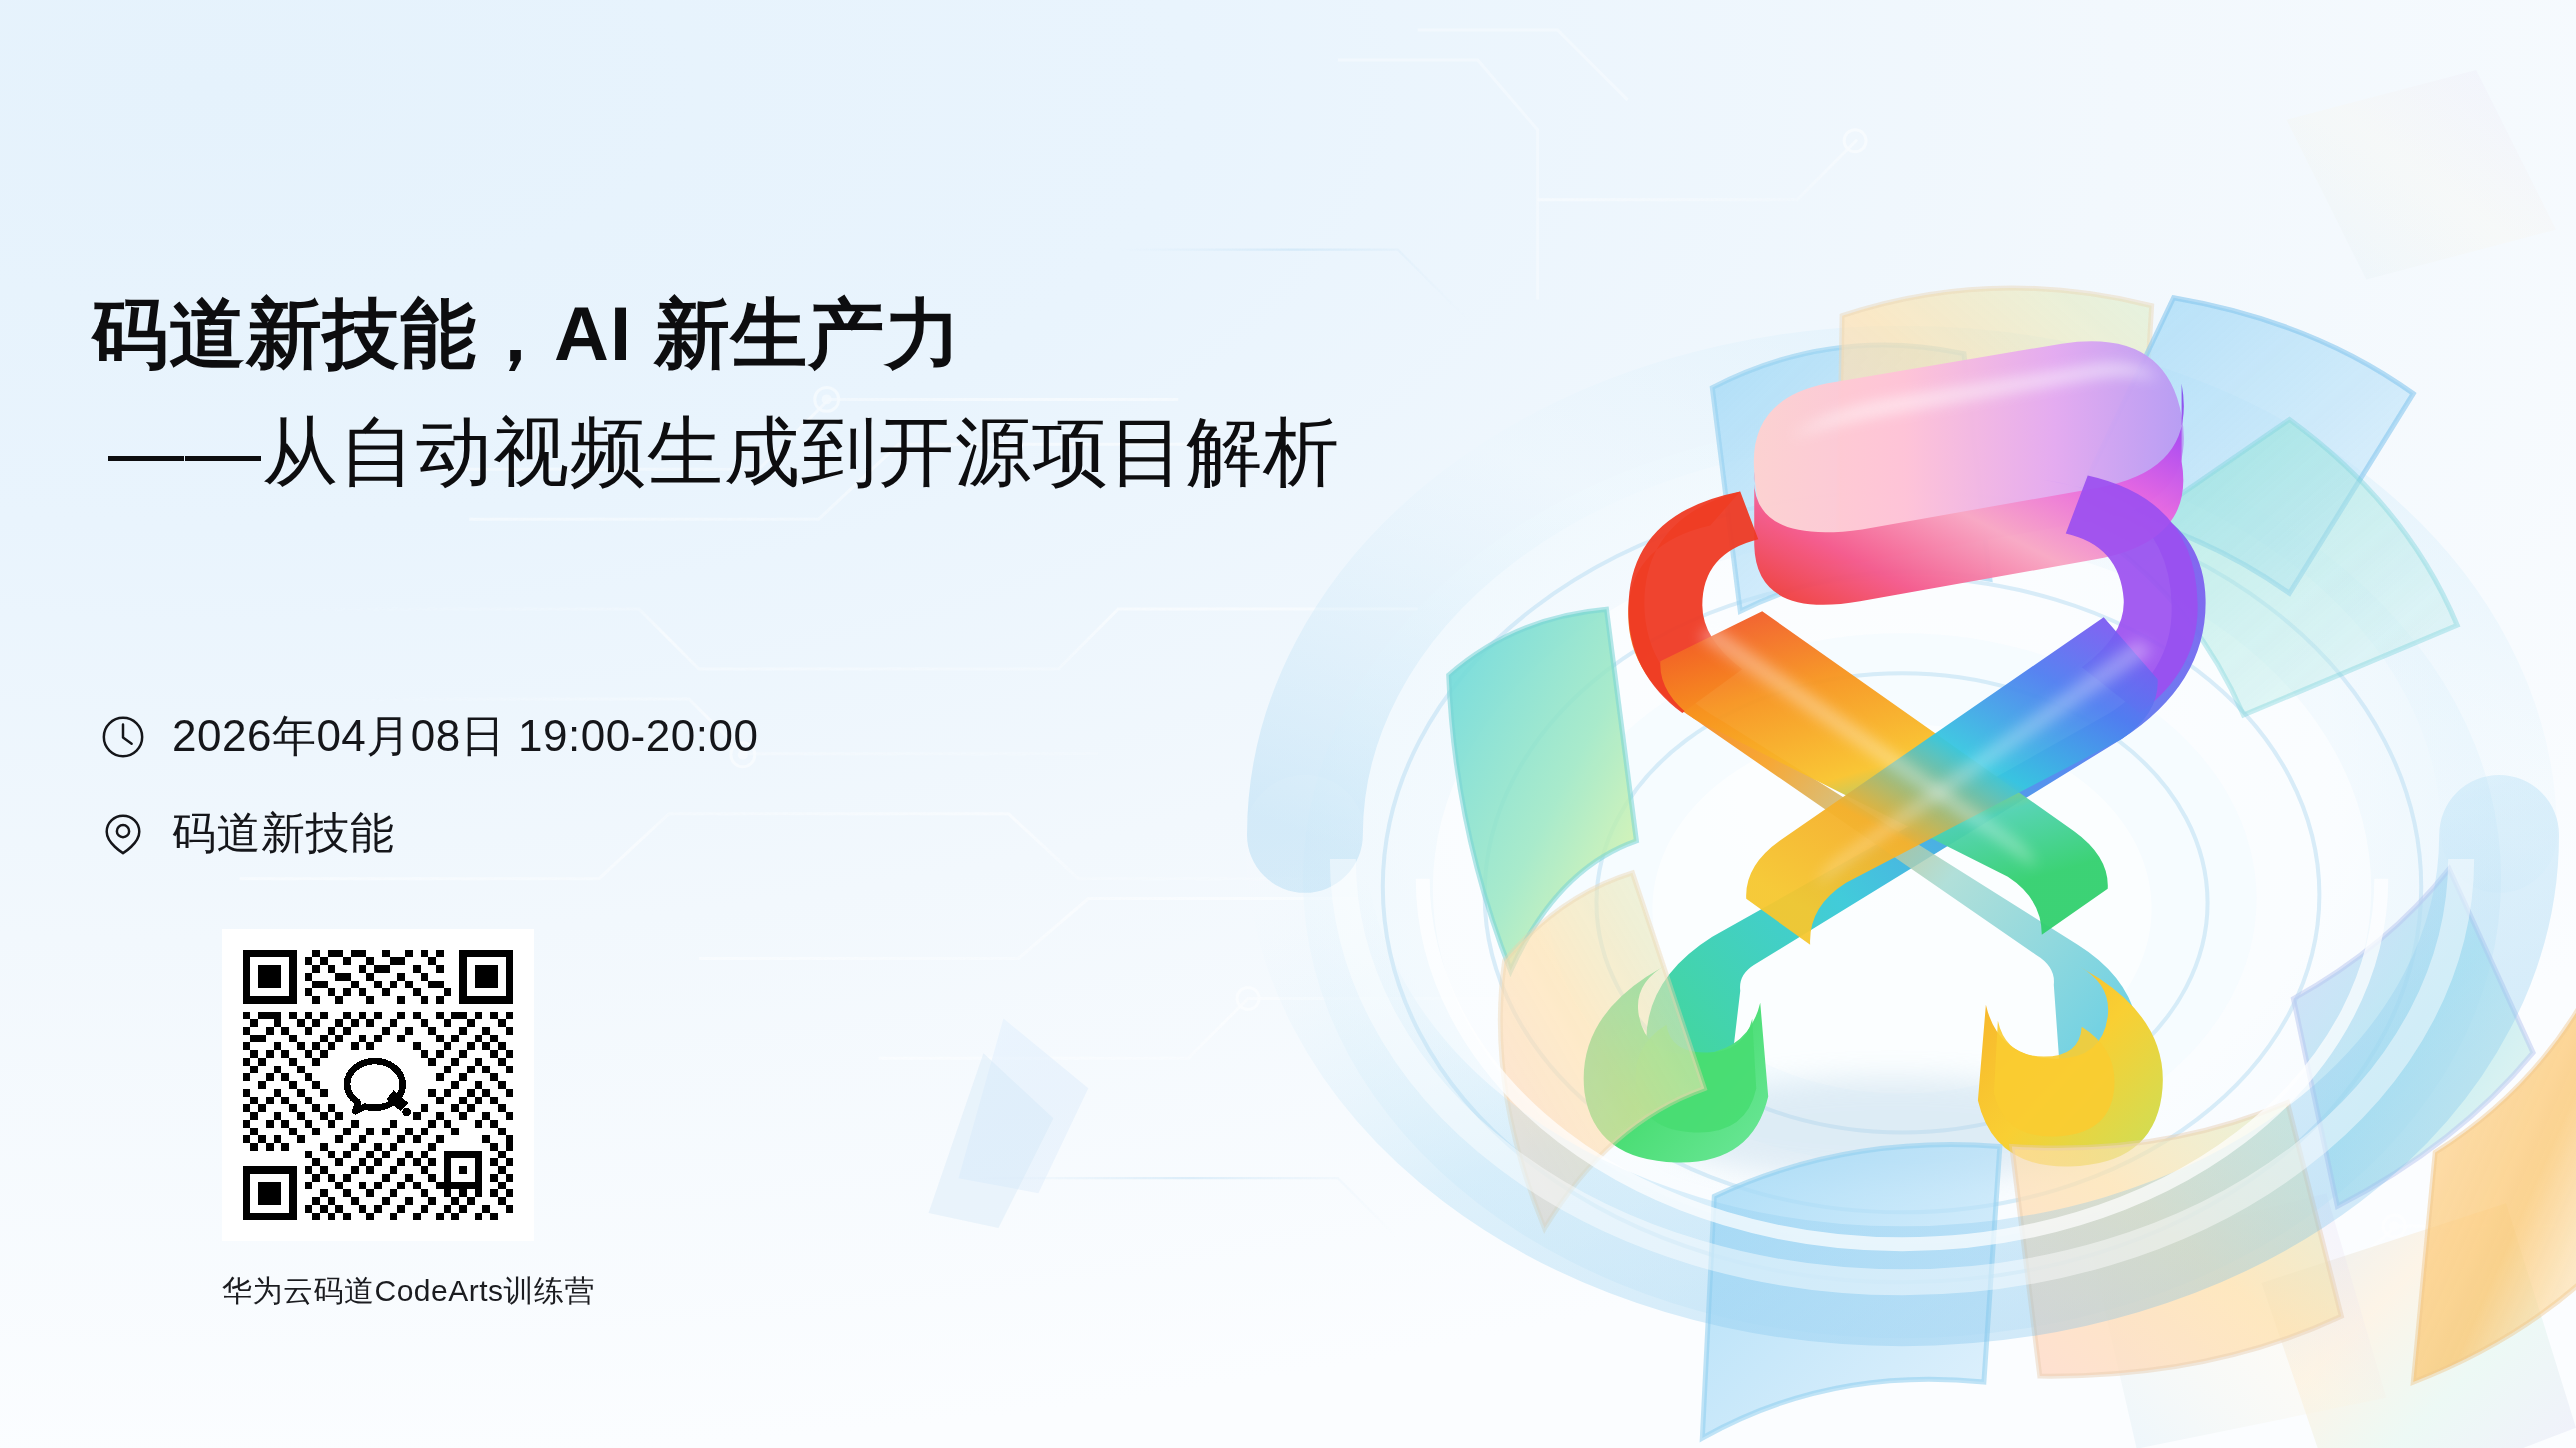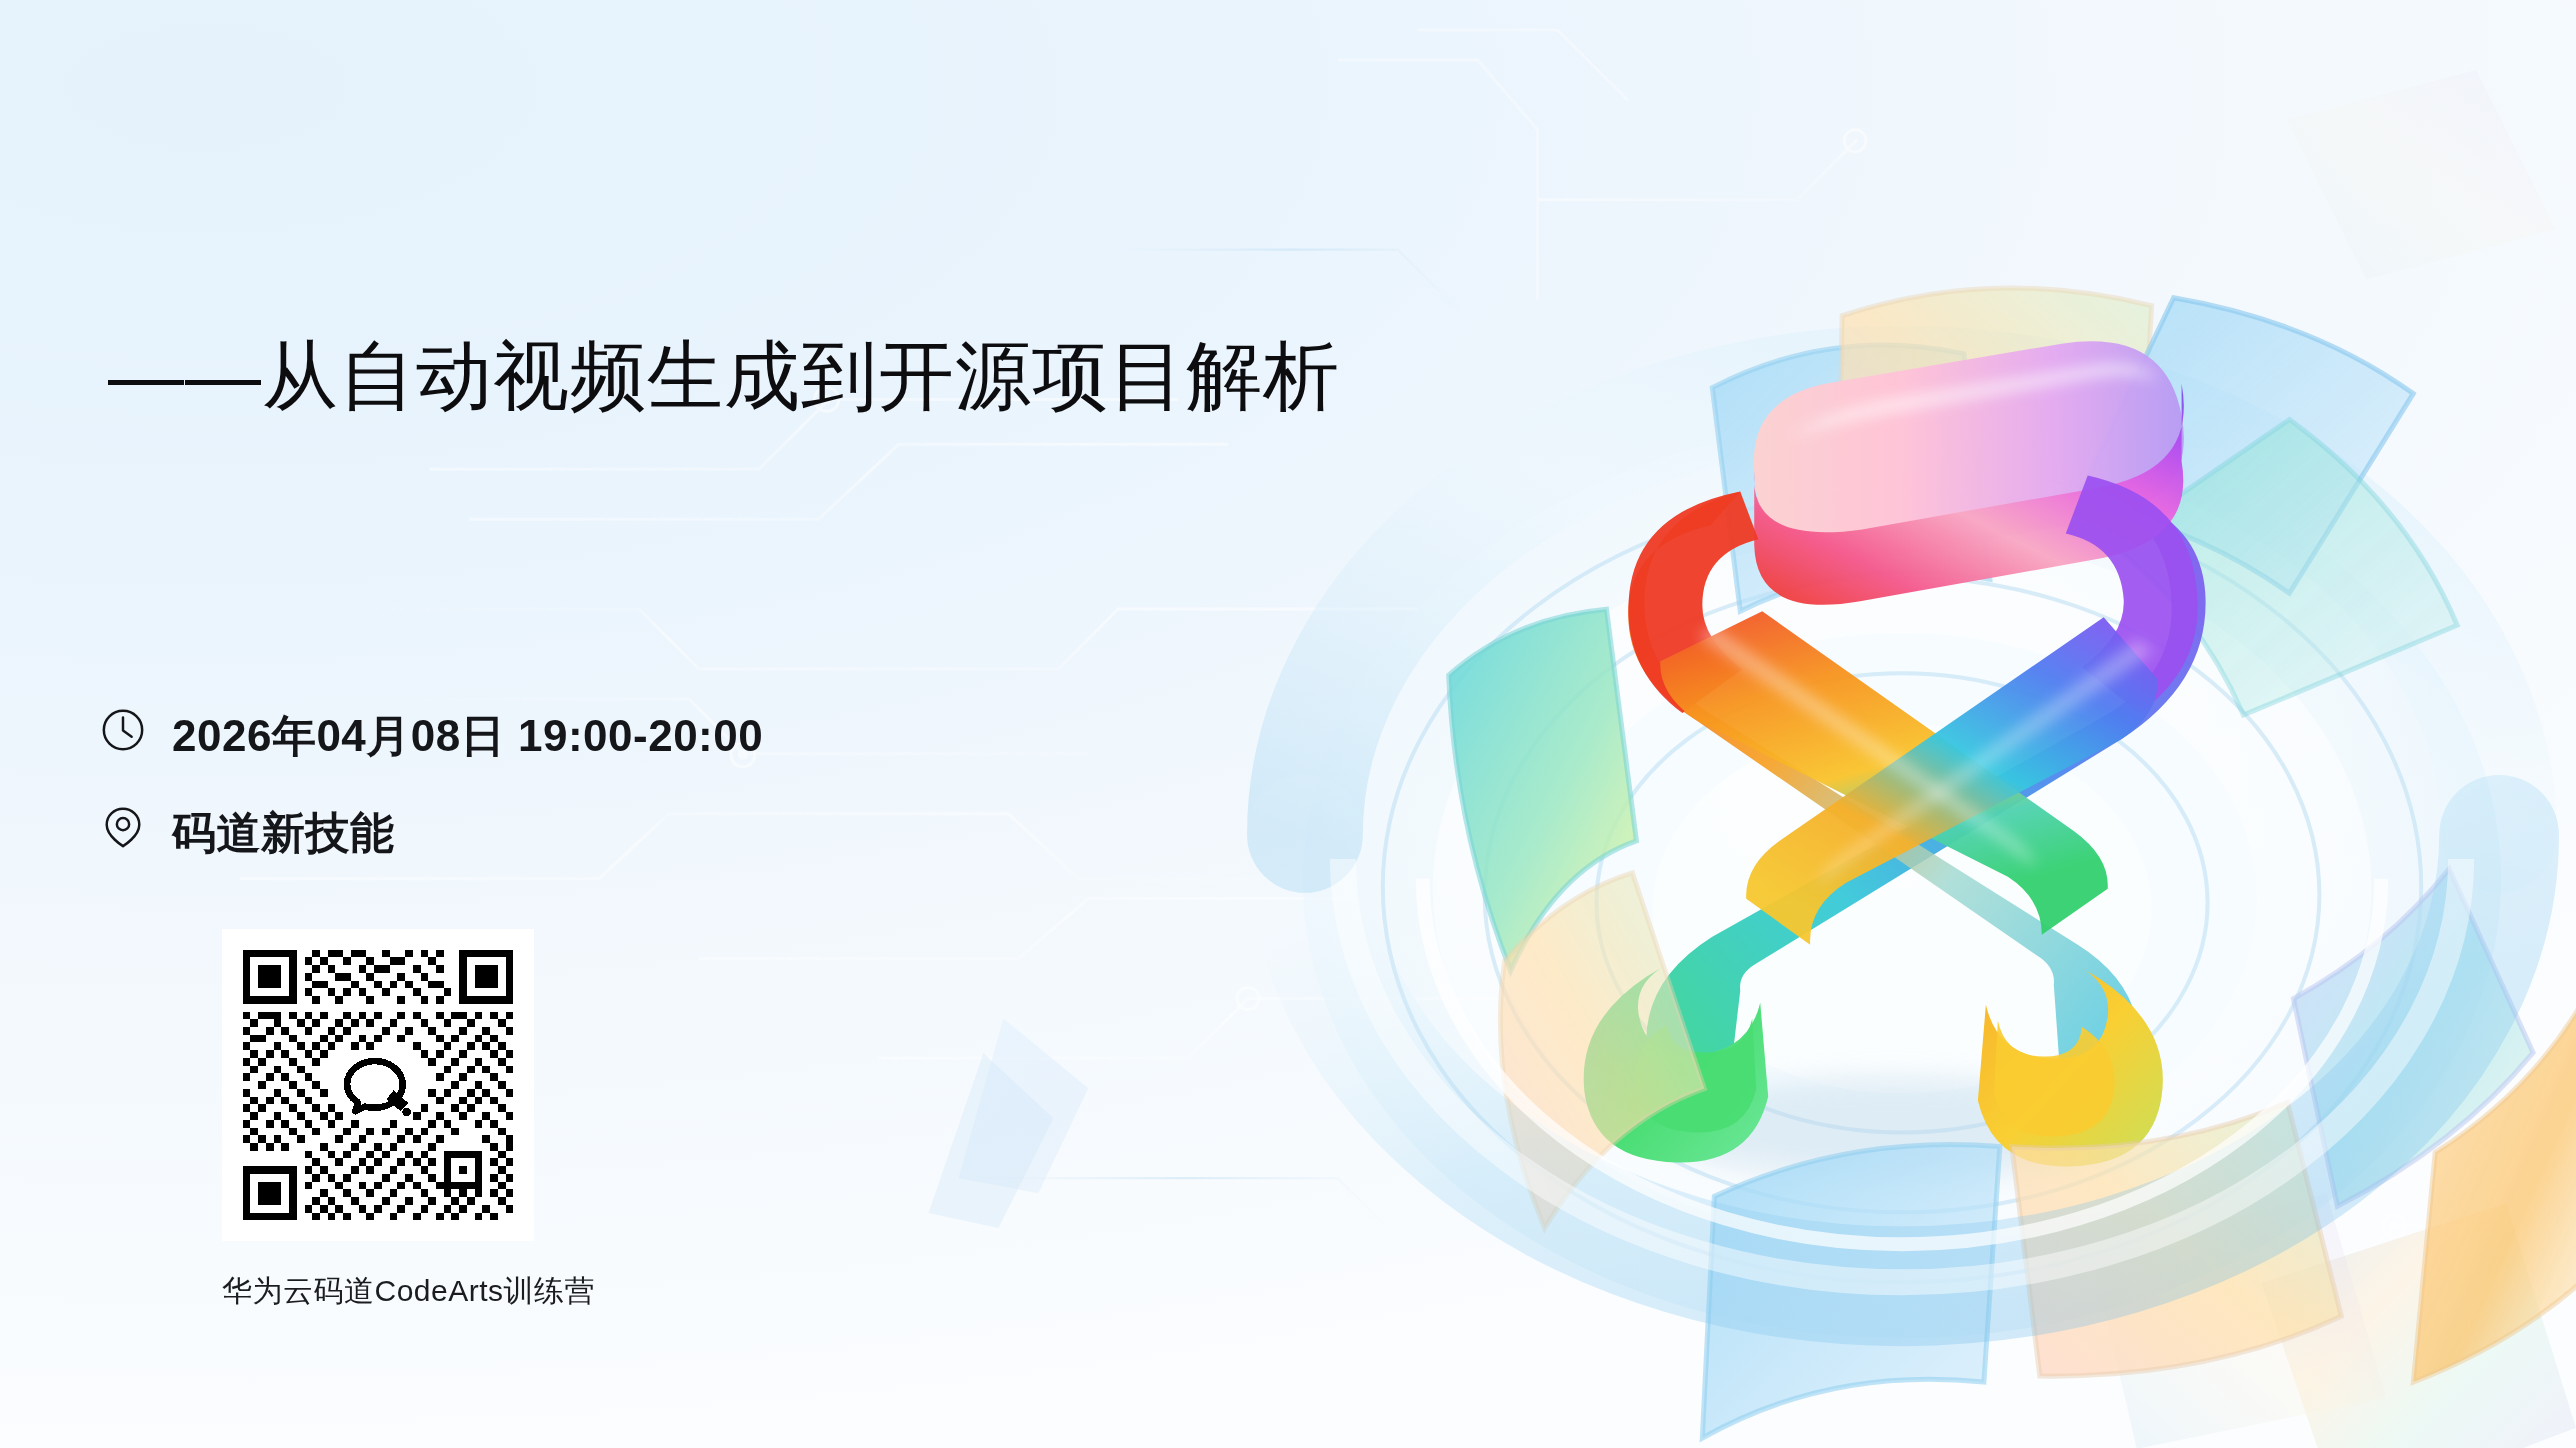--- a/index.html
+++ b/index.html
@@ -65,23 +65,23 @@
     letter-spacing: 1px;
     line-height: 1;
     white-space: nowrap;
     margin-left: 16px;
     font-family: "Liberation Sans", "DejaVu Sans", sans-serif;
   }
 
   .meta { position: absolute; top: 707px; left: 100px; }
   .meta-row {
     display: flex;
+    align-items: center;
     gap: 26px;
     margin-bottom: 38px;
-    font-weight: bold;
   }
   .meta-icon {
     width: 46px; height: 46px;
     flex: 0 0 46px;
     display: block;
   }
   .meta-text {
     font-size: 44px;
     color: #15161a;
     letter-spacing: 0.5px;
@@ -406,20 +406,21 @@
 
     <path d="M62 716 A598 452 0 0 0 1258 716" fill="none" stroke="url(#ringA)" stroke-width="120" stroke-linecap="round" opacity=".55"></path>
     <path d="M100 740 A560 424 0 0 0 1220 740" fill="none" stroke="#ffffff" stroke-opacity=".45" stroke-width="26"></path>
 
     <path d="M180 760 A480 366 0 0 0 1140 760" fill="none" stroke="#ffffff" stroke-opacity=".7" stroke-width="14"></path>
   </svg>
 
   <div class="content">
 
     <div class="title-block">
+      <div class="title-line-1">码道新技能，AI 新生产力</div>
       <div class="title-line-2">——从自动视频生成到开源项目解析</div>
     </div>
 
     <div class="meta">
 
       <div class="meta-row">
         <svg class="meta-icon" viewBox="0 0 48 48">
           <circle cx="24" cy="24" r="20" fill="none" stroke="#15161a" stroke-width="2.6"></circle>
           <path d="M24 11 V24.5 L33 31" fill="none" stroke="#15161a" stroke-width="2.6" stroke-linecap="round" stroke-linejoin="round"></path>
         </svg>

